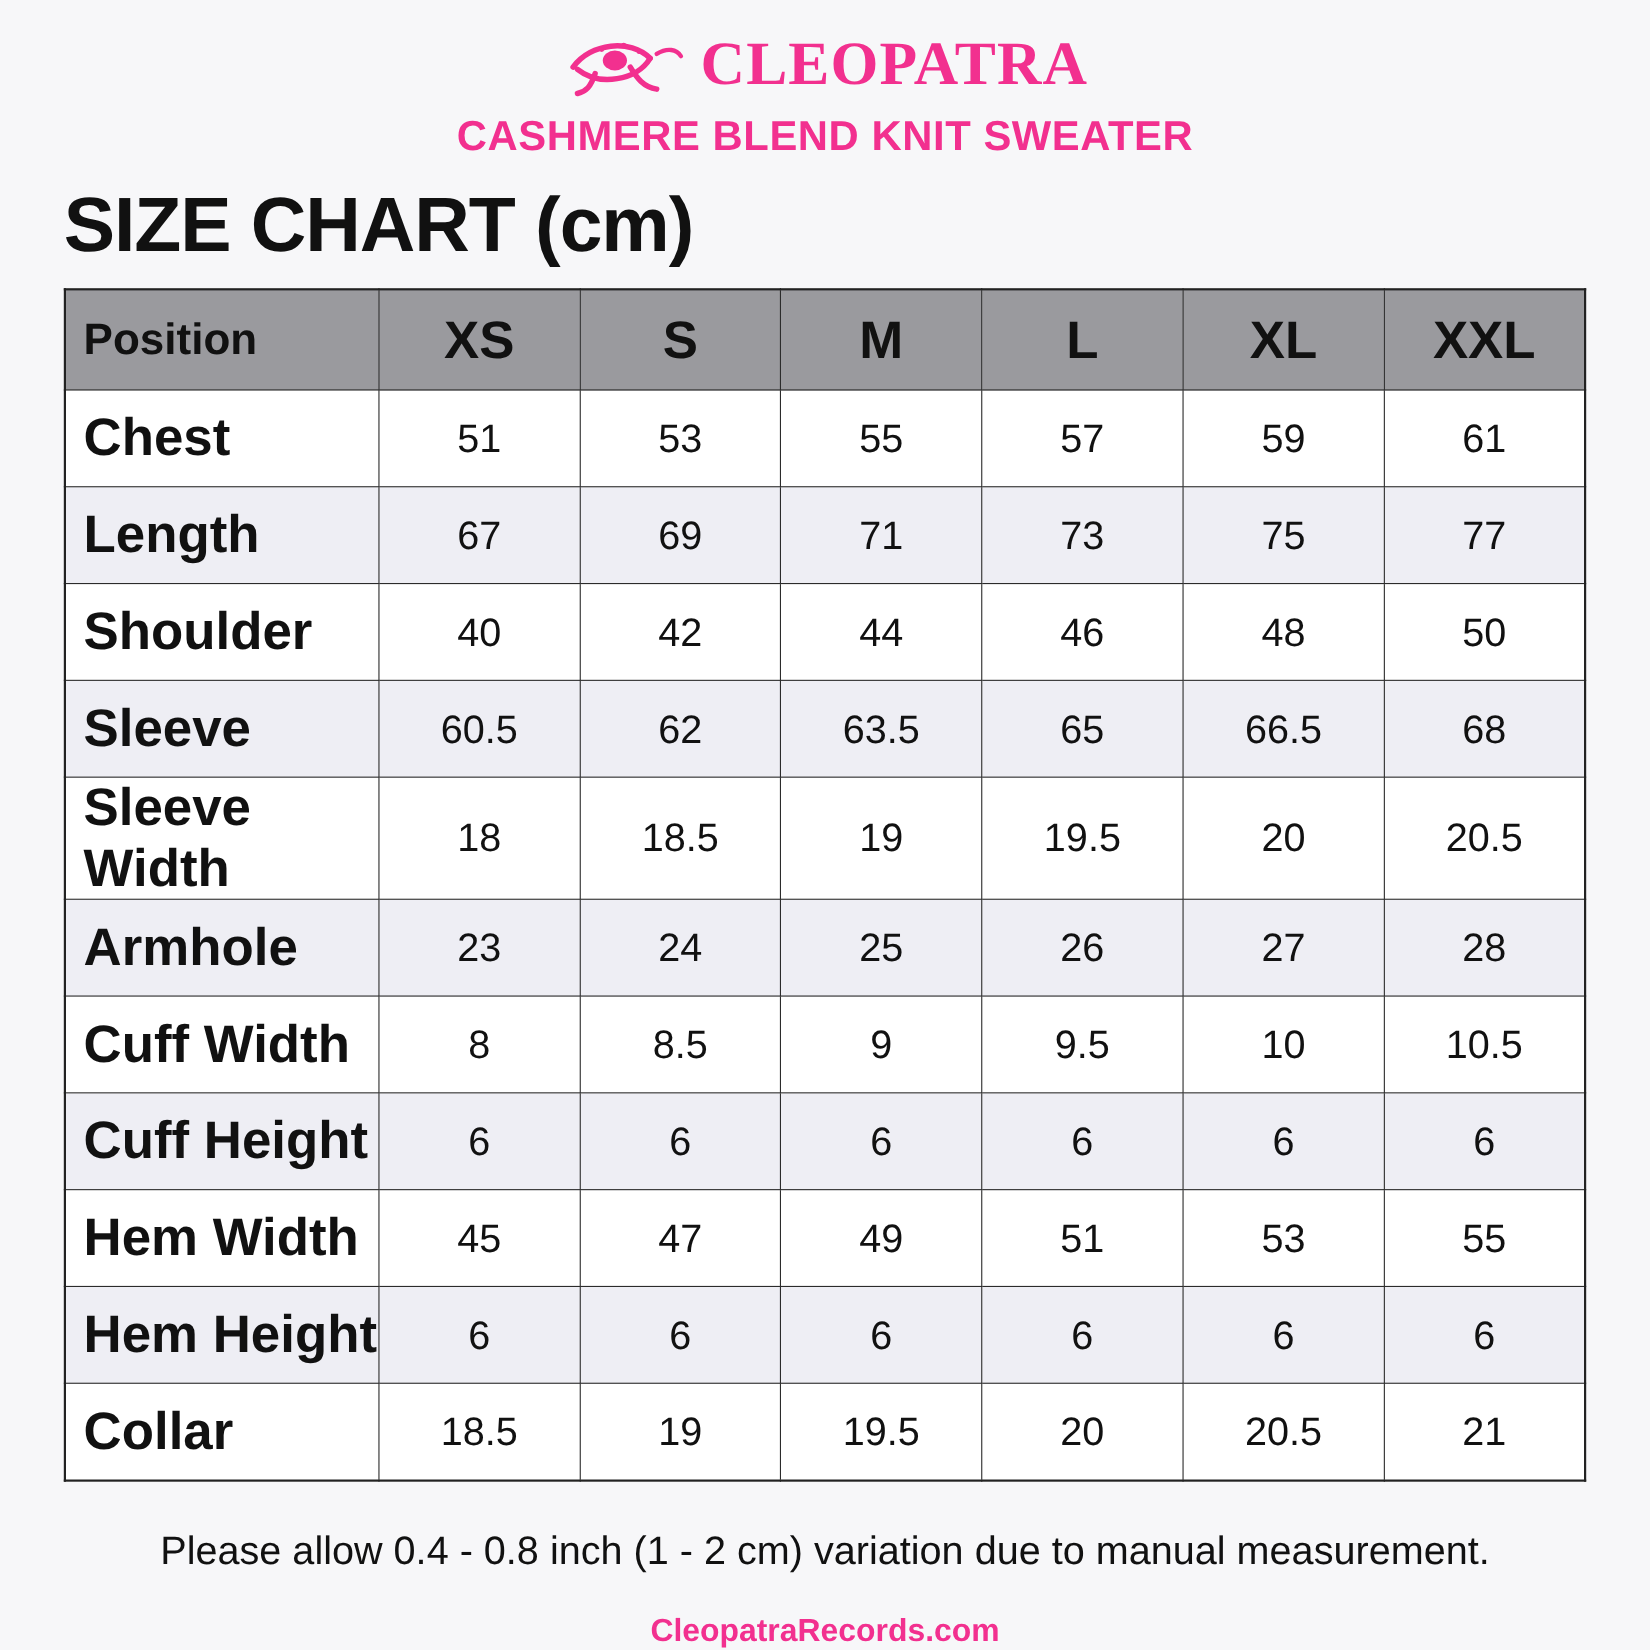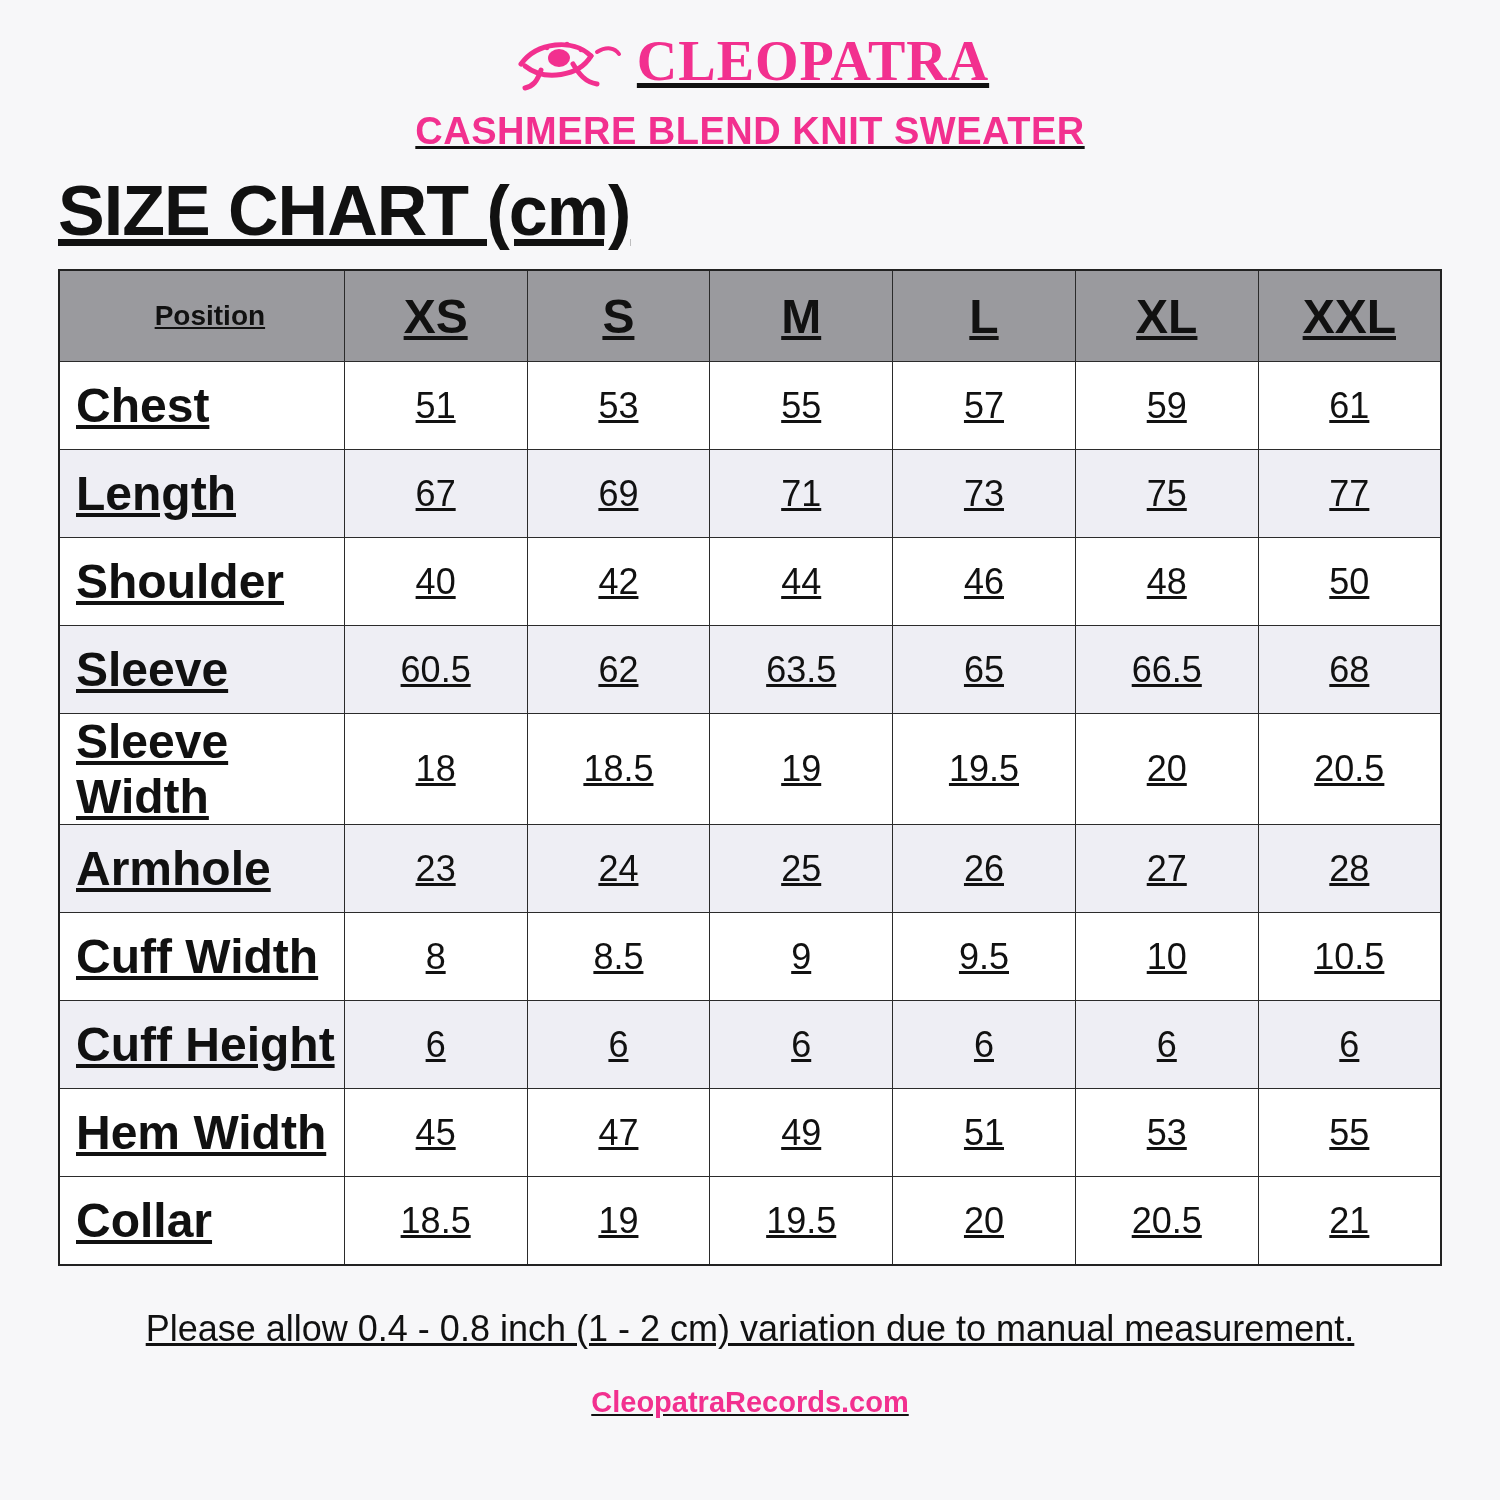--- a/index.html
+++ b/index.html
@@ -14,21 +14,20 @@
     color: #111111;
     overflow: hidden;
   }
   .page {
     width: 1500px;
     height: 1500px;
     box-sizing: border-box;
     padding: 18px 58px 0 58px;
     display: flex;
     flex-direction: column;
-    text-decoration: underline;
   }
   
   .brand {
     display: flex;
     align-items: center;
     justify-content: center;
     gap: 14px;
     height: 86px;
   }
   .brand-eye {
@@ -79,23 +78,23 @@
     color: #111111;
     padding: 0;
   }
   table.size-chart thead th {
     background: #9a9a9e;
     color: #111111;
     font-size: 48px;
     height: 90px;
   }
   table.size-chart thead th.pos-head {
-    text-align: center;
+    text-align: left;
     padding-left: 16px;
-    font-size: 28px;
+    font-size: 40px;
   }
   table.size-chart td.row-label {
     text-align: left;
     padding-left: 16px;
     font-weight: bold;
     font-size: 48px;
     background: #ffffff;
   }
   table.size-chart td.value {
     font-weight: normal;
@@ -247,20 +246,29 @@
       </tr>
       <tr>
         <td class="row-label">Hem Width</td>
         <td class="value">45</td>
         <td class="value">47</td>
         <td class="value">49</td>
         <td class="value">51</td>
         <td class="value">53</td>
         <td class="value">55</td>
       </tr>
+      <tr class="alt">
+        <td class="row-label">Hem Height</td>
+        <td class="value">6</td>
+        <td class="value">6</td>
+        <td class="value">6</td>
+        <td class="value">6</td>
+        <td class="value">6</td>
+        <td class="value">6</td>
+      </tr>
       <tr>
         <td class="row-label">Collar</td>
         <td class="value">18.5</td>
         <td class="value">19</td>
         <td class="value">19.5</td>
         <td class="value">20</td>
         <td class="value">20.5</td>
         <td class="value">21</td>
       </tr>
     </tbody>

